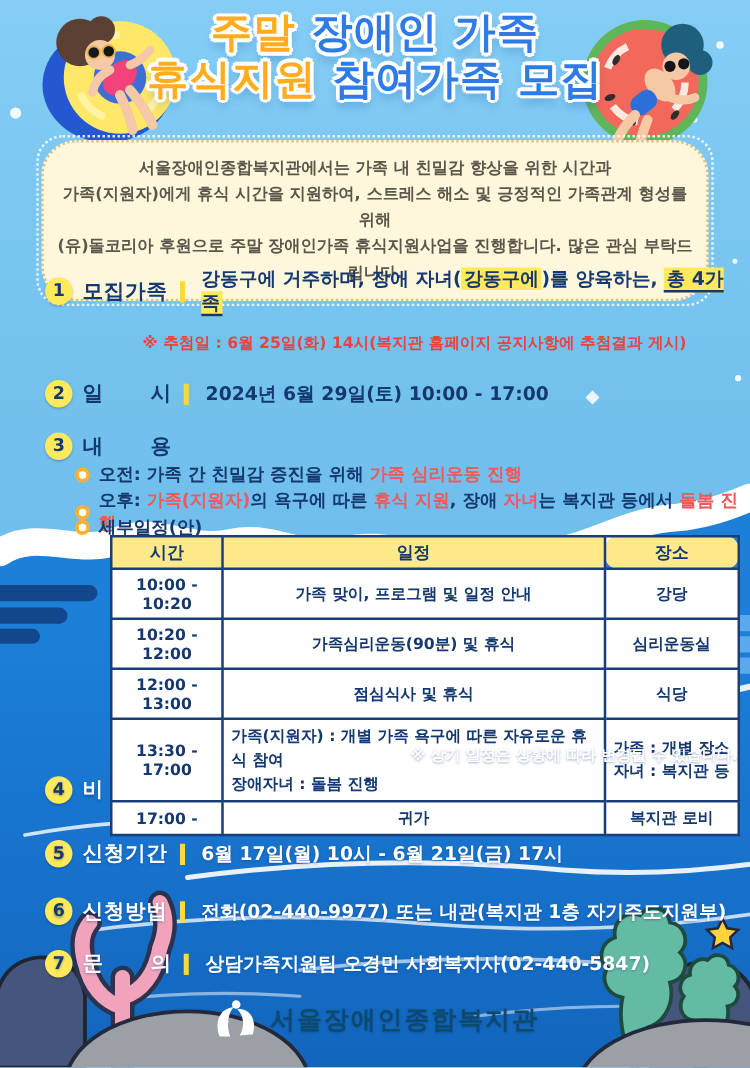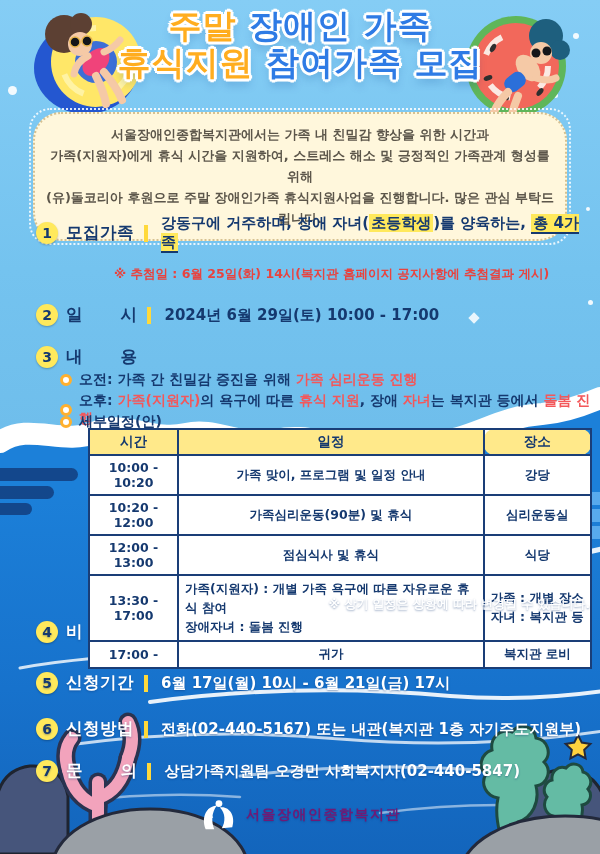--- a/index.html
+++ b/index.html
@@ -71,21 +71,21 @@
   .table-note { position:absolute; top:596px; right:10px; color:#fff; font-weight:700;
                 font-size:12px; z-index:6; text-shadow:0 1px 2px rgba(8,48,110,.4); }
 
   
   .s4-value { font-weight:800; font-size:17px; }
   .s4-sponsor { font-weight:700; font-size:13px; margin-left:6px; }
 
   
   .footer { position:absolute; top:798px; left:0; width:100%; display:flex; align-items:center;
             justify-content:center; gap:9px; z-index:6; }
-  .footer-org { color:#701a75; font-weight:600; font-size:14px; letter-spacing:1.5px;
+  .footer-org { color:#0c4a6e; font-weight:600; font-size:20px; letter-spacing:1.5px;
                 text-shadow:0 1px 2px rgba(8,48,110,.35); }
   .bottom-decor { position:absolute; top:684px; left:0; z-index:3; }
 </style>
 </head>
 <body>
 
 <div class="poster">
 
   <div class="sky"></div>
   <svg class="wave-svg" width="600" height="110" viewBox="0 0 600 110">
@@ -176,21 +176,21 @@
   <div class="intro-box">
     <div>서울장애인종합복지관에서는 가족 내 친밀감 향상을 위한 시간과</div>
     <div>가족(지원자)에게 휴식 시간을 지원하여, 스트레스 해소 및 긍정적인 가족관계 형성를 위해</div>
     <div>(유)돌코리아 후원으로 주말 장애인가족 휴식지원사업을 진행합니다. 많은 관심 부탁드립니다.</div>
   </div>
 
   <div class="section light" style="top:214px;">
     <span class="badge">1</span>
     <span class="label">모집가족</span>
     <span class="vbar"></span>
-    <span class="body-text"><span>강동구에 거주하며, 장애 자녀(</span><span class="hl">초등학생</span><span>)를 양육하는, </span><span class="hl hl-u">총 4가족</span></span>
+    <span class="body-text"><span>강동구에 거주하며, 장애 자녀(</span><span class="hl">강동구에</span><span>)를 양육하는, </span><span class="hl hl-u">총 4가족</span></span>
   </div>
   <div class="note-line" style="top:266px;">※ 추첨일 : 6월 25일(화) 14시(복지관 홈페이지 공지사항에 추첨결과 게시)</div>
 
   <div class="section light" style="top:304px;">
     <span class="badge">2</span>
     <span class="label">일      시</span>
     <span class="vbar"></span>
     <span class="body-text">2024년 6월 29일(토) 10:00 - 17:00</span>
   </div>
 
@@ -263,21 +263,21 @@
     <span class="badge">5</span>
     <span class="label">신청기간</span>
     <span class="vbar"></span>
     <span class="body-text">6월 17일(월) 10시 - 6월 21일(금) 17시</span>
   </div>
 
   <div class="section dark" style="top:718px;">
     <span class="badge">6</span>
     <span class="label">신청방법</span>
     <span class="vbar"></span>
-    <span class="body-text">전화(02-440-5167) 또는 내관(복지관 1층 자기주도지원부)</span>
+    <span class="body-text">전화(02-440-9977) 또는 내관(복지관 1층 자기주도지원부)</span>
   </div>
 
   <div class="section dark" style="top:760px;">
     <span class="badge">7</span>
     <span class="label">문      의</span>
     <span class="vbar"></span>
     <span class="body-text">상담가족지원팀 오경민 사회복지사(02-440-5847)</span>
   </div>
 
   <svg class="bottom-decor" width="600" height="170" viewBox="0 0 600 170">

